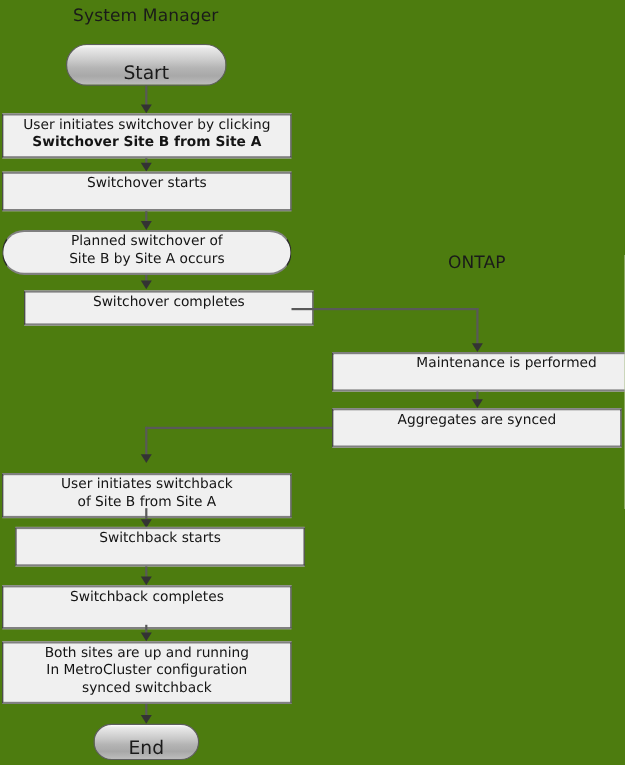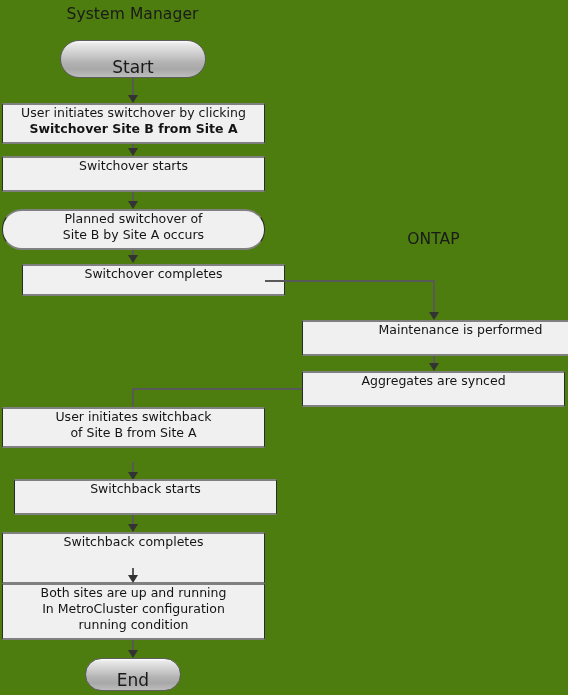--- a/index.html
+++ b/index.html
@@ -145,53 +145,53 @@
   <div class="node" style="left:302px; top:371px; width:263px; height:36px;">
     <div class="lines">
       <div>Aggregates are synced</div>
     </div>
   </div>
 
   <div class="conn conn-h" style="left:132px; top:388px; width:170px;"></div>
   <div class="conn conn-v" style="left:132px; top:388px; height:26px;"></div>
   <div class="arrow-down" style="left:128px; top:413px;"></div>
 
-  <div class="node" style="left:2px; top:407px; width:263px; height:41px;">
+  <div class="node" style="left:2px; top:430px; width:263px; height:41px;">
     <div class="lines">
       <div>User initiates switchback</div>
       <div>of Site B from Site A</div>
     </div>
   </div>
 
   <div class="conn conn-v" style="left:132px; top:462px; height:13px;"></div>
   <div class="arrow-down" style="left:128px; top:472px;"></div>
 
   <div class="node" style="left:14px; top:479px; width:263px; height:36px;">
     <div class="lines">
       <div>Switchback starts</div>
     </div>
   </div>
 
   <div class="conn conn-v" style="left:132px; top:515px; height:10px;"></div>
   <div class="arrow-down" style="left:128px; top:524px;"></div>
 
-  <div class="node" style="left:2px; top:532px; width:263px; height:52px;">
+  <div class="node" style="left:2px; top:532px; width:263px; height:40px;">
     <div class="lines">
       <div>Switchback completes</div>
     </div>
   </div>
 
   <div class="conn conn-v" style="left:132px; top:568px; height:9px;"></div>
   <div class="arrow-down" style="left:128px; top:575px;"></div>
 
   <div class="node" style="left:2px; top:583px; width:263px; height:57px;">
     <div class="lines">
       <div>Both sites are up and running</div>
       <div>In MetroCluster configuration</div>
-      <div>running condition</div>
+      <div>synced switchback</div>
     </div>
   </div>
 
   <div class="conn conn-v" style="left:132px; top:640px; height:13px;"></div>
   <div class="arrow-down" style="left:128px; top:650px;"></div>
 
   <div class="terminator" style="left:85px; top:658px; width:96px; height:33px;">
     <span>End</span>
   </div>
 

